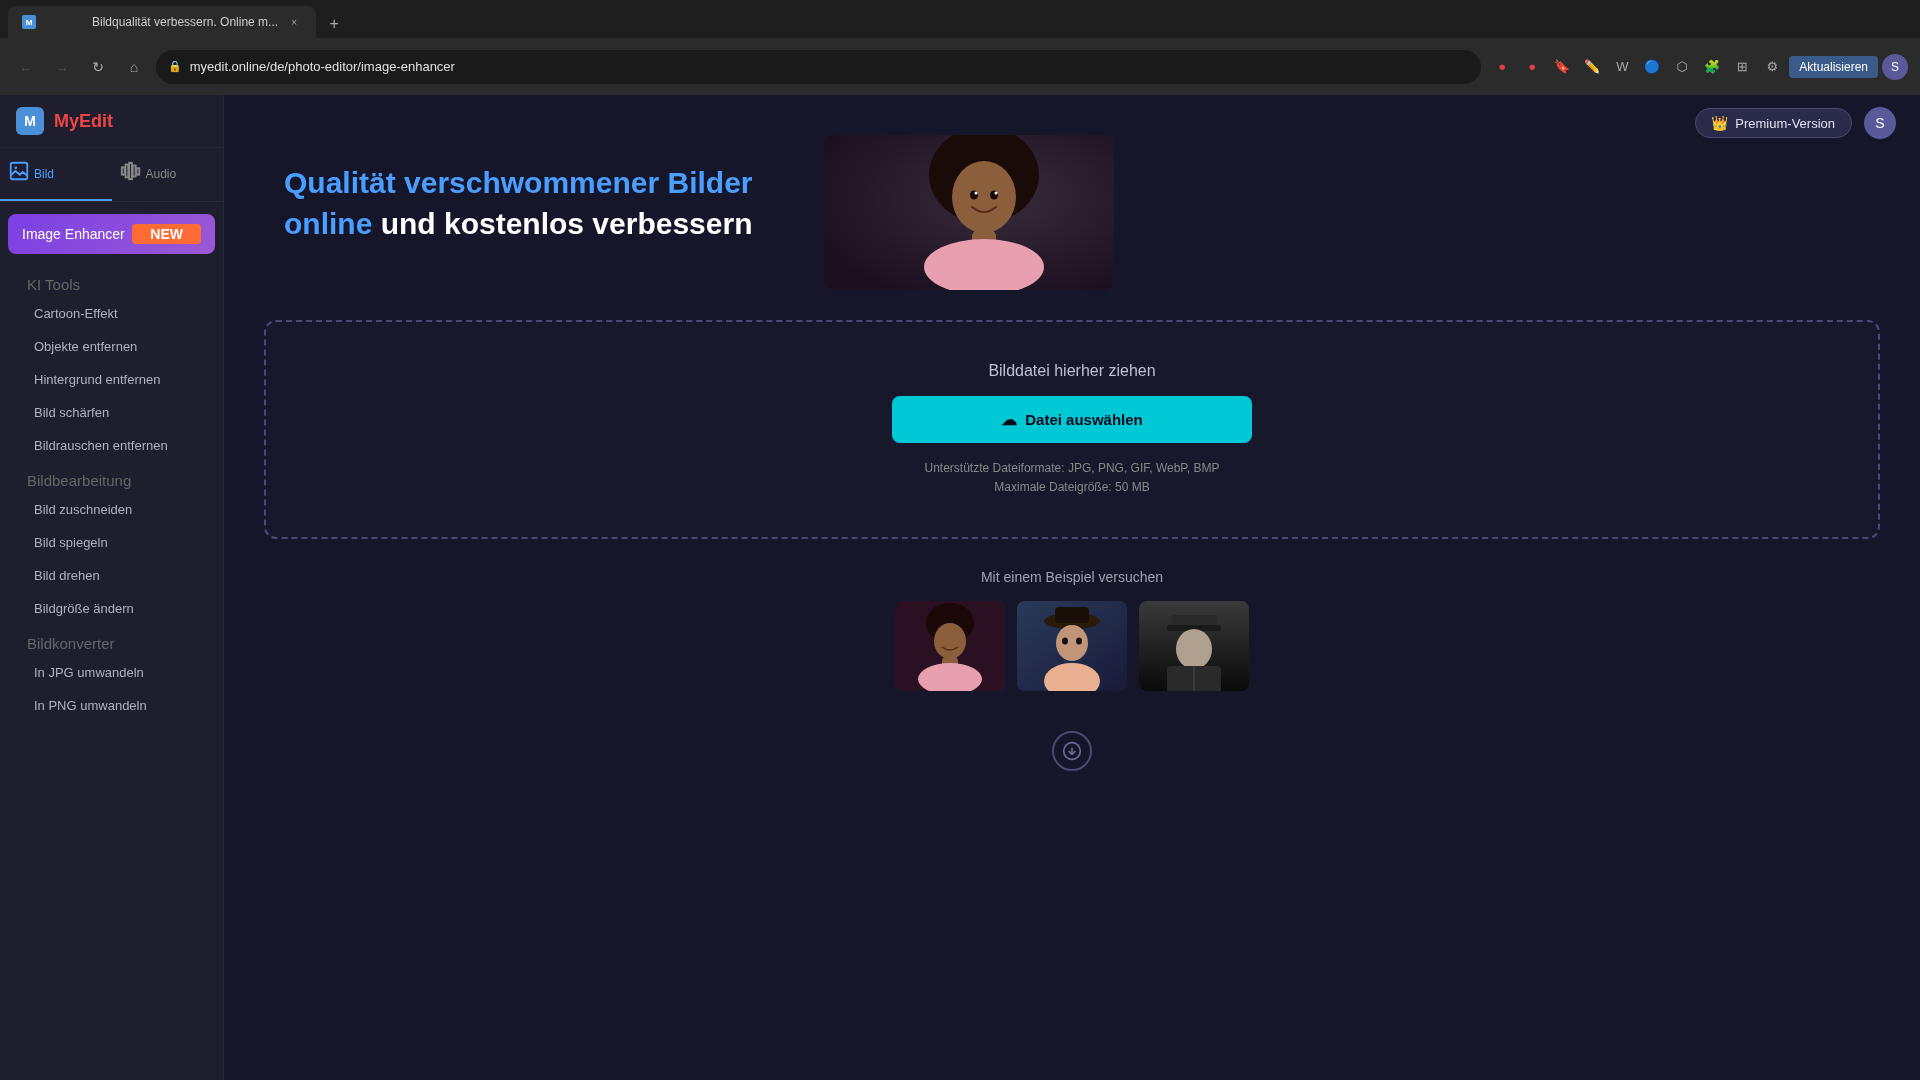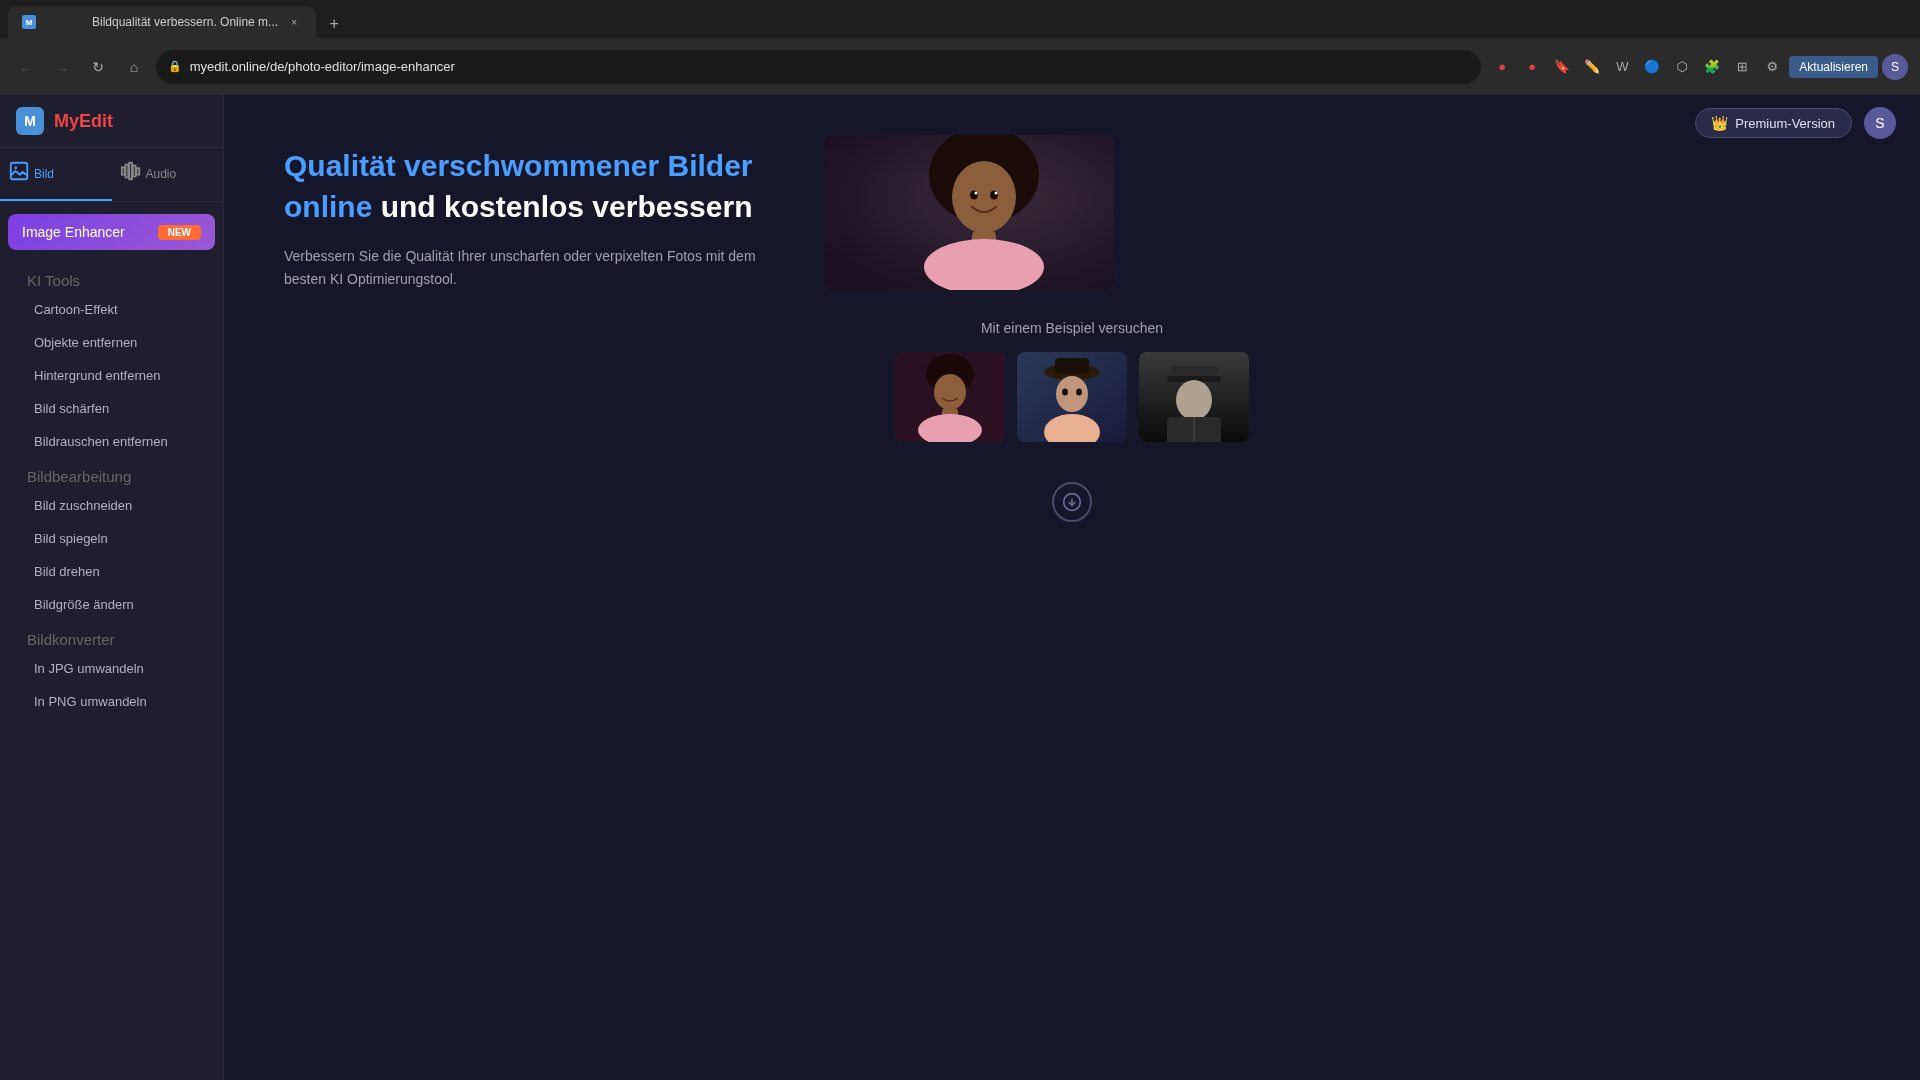--- a/index.html
+++ b/index.html
@@ -189,23 +189,23 @@
       cursor: pointer;
     }
     .sidebar-active-item-label {
       color: white;
       font-size: 14px;
       font-weight: 500;
     }
     .new-badge {
       background: #ff6b35;
       color: white;
-      font-size: 10px;
+      font-size: 14px;
       font-weight: 700;
-      padding: 2px 10px;
+      padding: 2px 18px;
       border-radius: 4px;
     }
 
     .sidebar-section-label {
       padding: 10px 27px 4px;
       font-size: 15px;
       color: #666;
       text-transform: none;
     }
     .sidebar-item {
@@ -220,21 +220,21 @@
     
     .main-content {
       flex: 1;
       background: #16162a;
       overflow-y: auto;
       position: relative;
     }
 
     .hero-section {
       display: flex;
-      align-items: flex-end;
+      align-items: center;
       padding: 40px 60px 30px;
       gap: 40px;
     }
     .hero-text { flex: 1; max-width: 500px; }
     .hero-title {
       font-size: 30px;
       font-weight: 700;
       line-height: 1.35;
       margin-bottom: 18px;
     }
@@ -457,21 +457,20 @@
     </div>
 
     <div class="hero-section">
       <div class="hero-text">
         <h1 class="hero-title">
           <span class="hero-title-accent">Qualität verschwommener Bilder</span><br>
           <span class="hero-title-accent">online</span>
           <span> </span>
           <span style="color:white;">und kostenlos verbessern</span>
         </h1>
-        <p class="hero-description">Verbessern Sie die Qualität Ihrer unscharfen oder verpixelten Fotos mit dem besten KI Optimierungstool.</p>
       </div>
       <div class="hero-image">
         
         <svg width="290" height="155" viewBox="0 0 290 155" xmlns="http://www.w3.org/2000/svg">
           <rect width="290" height="155" fill="#2a1a2a"></rect>
 
           <rect width="290" height="155" fill="url(#bg-grad)"></rect>
           <defs>
             <radialGradient id="bg-grad" cx="60%" cy="40%" r="70%">
               <stop offset="0%" stop-color="#3a2a3a"></stop>
@@ -491,20 +490,33 @@
 
           <ellipse cx="150" cy="60" rx="4" ry="4.5" fill="#1a0a08"></ellipse>
           <ellipse cx="170" cy="60" rx="4" ry="4.5" fill="#1a0a08"></ellipse>
 
           <circle cx="152" cy="58" r="1.5" fill="white"></circle>
           <circle cx="172" cy="58" r="1.5" fill="white"></circle>
         </svg>
       </div>
     </div>
 
+    <div class="upload-section">
+      <div class="upload-area">
+        <span class="upload-drag-text">Bilddatei hierher ziehen</span>
+        <button class="upload-btn">
+          <span style="font-size:16px;">☁</span>
+          <span>Datei auswählen</span>
+        </button>
+        <div class="upload-info">
+          <div>Unterstützte Dateiformate: JPG, PNG, GIF, WebP, BMP</div>
+          <div>Maximale Dateigröße: 50 MB</div>
+        </div>
+      </div>
+    </div>
 
     <div class="example-section">
       <span class="example-label">Mit einem Beispiel versuchen</span>
       <div class="example-thumbnails">
 
         <div class="example-thumb thumb-1">
           <svg width="110" height="90" viewBox="0 0 110 90" xmlns="http://www.w3.org/2000/svg">
             <rect width="110" height="90" fill="#2a1020"></rect>
             <ellipse cx="55" cy="22" rx="24" ry="20" fill="#1a0808"></ellipse>
             <ellipse cx="55" cy="40" rx="16" ry="18" fill="#8B5E3C"></ellipse>

